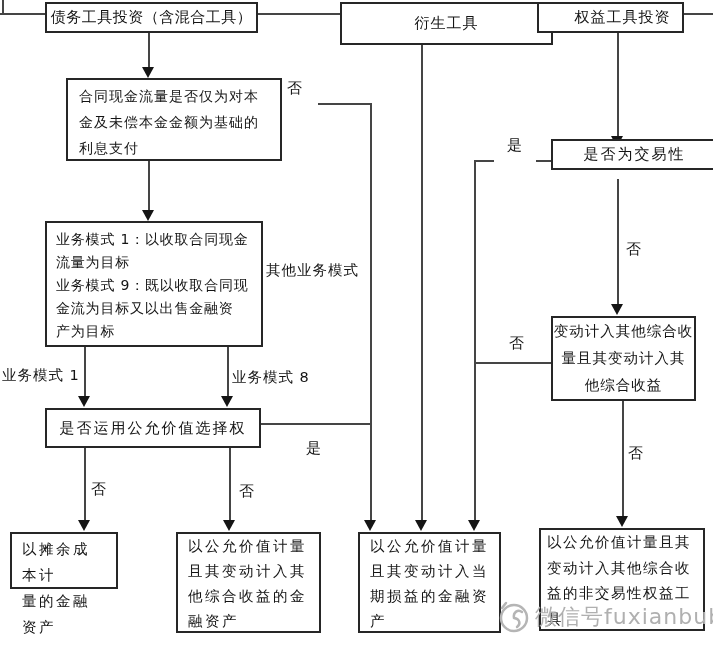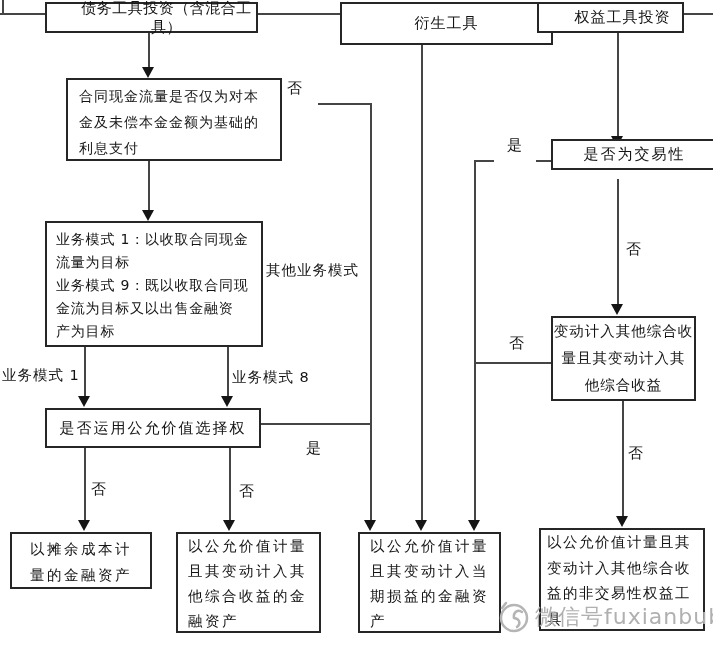--- a/index.html
+++ b/index.html
@@ -40,37 +40,37 @@
 
 <div id="canvas">
   <div id="watermark">
     <svg width="32" height="34" viewBox="0 0 32 34">
       <circle cx="16" cy="18" r="13" fill="none" stroke="#b5b5b5" stroke-width="2.5"></circle>
       <path d="M16 18 c -1 -6 4 -9 8 -6 M16 18 c 6 1 7 6 3 9" fill="none" stroke="#b5b5b5" stroke-width="2.5" stroke-linecap="round"></path>
       <path d="M4 8 L8 3" stroke="#b5b5b5" stroke-width="2.5" stroke-linecap="round"></path>
     </svg>
     <span>微信号fuxianbubin</span>
   </div>
-<div class="node center" style="left: 45px; top: 2px; width: 213px; height: 31px; font-size: 15px; letter-spacing: 0.5px; padding-left: 30px;">债务工具投资（含混合工具）</div>
+<div class="node center" style="left: 45px; top: 2px; width: 213px; height: 31px; font-size: 15px; letter-spacing: 0.5px;">债务工具投资（含混合工具）</div>
     <div class="node center" style="left: 308px; top: 2px; width: 213px; height: 43px; font-size: 15px; letter-spacing: 1px; margin-left: 32px;">衍生工具</div>
     <div class="node center" style="left: 537px; top: 2px; width: 147px; height: 31px; font-size: 15px; letter-spacing: 1px; padding-left: 24px;">权益工具投资</div>
     <div class="node" style="left: 47px; top: 78px; width: 216px; height: 83px; font-size: 14px; line-height: 26px; padding: 3px 11px; letter-spacing: 1px; margin-left: 19px;">合同现金流量是否仅为对本
 金及未偿本金金额为基础的
 利息支付</div>
     <div class="node" style="left: 45px; top: 221px; width: 218px; height: 126px; font-size: 14px; line-height: 23px; padding: 5px 9px; letter-spacing: 0.8px;">业务模式 1：以收取合同现金
 流量为目标
 业务模式 9：既以收取合同现
 金流为目标又以出售金融资
 产为目标</div>
     <div class="node center" style="left: 45px; top: 408px; width: 216px; height: 40px; font-size: 15px; letter-spacing: 2px;">是否运用公允价值选择权</div>
     <div class="node center" style="left: 551px; top: 139px; width: 167px; height: 31px; font-size: 15px; letter-spacing: 2px;">是否为交易性</div>
     <div class="node center" style="left: 551px; top: 316px; width: 145px; height: 85px; font-size: 14.5px; line-height: 27px; letter-spacing: 1px;">变动计入其他综合收
 量且其变动计入其
 他综合收益</div>
-    <div class="node" style="left: 10px; top: 532px; width: 142px; height: 57px; font-size: 14.5px; line-height: 26px; padding: 2px 10px; letter-spacing: 2.5px; text-align: center;">以摊余成本计
+    <div class="node" style="left: 10px; top: 532px; width: 108px; height: 57px; font-size: 14.5px; line-height: 26px; padding: 2px 10px; letter-spacing: 2.5px;">以摊余成本计
 量的金融资产</div>
     <div class="node" style="left: 176px; top: 532px; width: 145px; height: 101px; font-size: 14.5px; line-height: 25px; padding: 0px 10px; letter-spacing: 2.5px;">以公允价值计量
 且其变动计入其
 他综合收益的金
 融资产</div>
     <div class="node" style="left: 358px; top: 532px; width: 143px; height: 101px; font-size: 14.5px; line-height: 25px; padding: 0px 10px; letter-spacing: 2.5px;">以公允价值计量
 且其变动计入当
 期损益的金融资
 产</div>
     <div class="node" style="left: 539px; top: 528px; width: 166px; height: 103px; font-size: 14.5px; line-height: 25.5px; padding: 0px 6px; letter-spacing: 1.5px;">以公允价值计量且其

